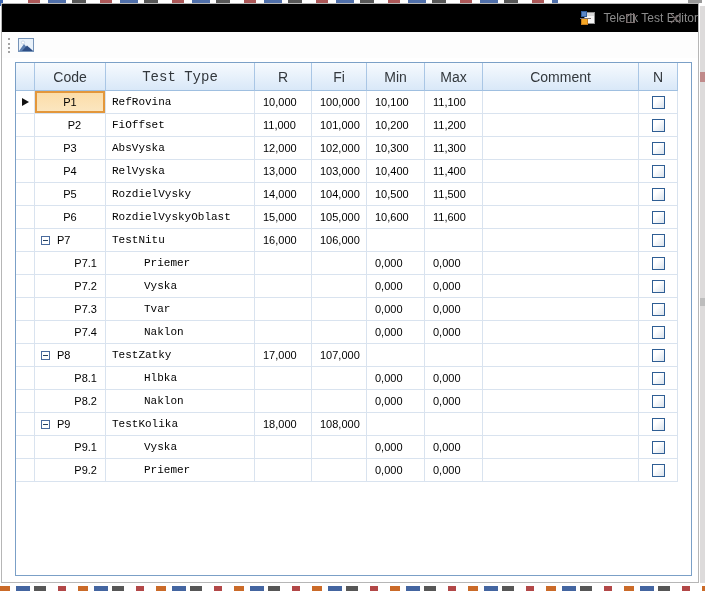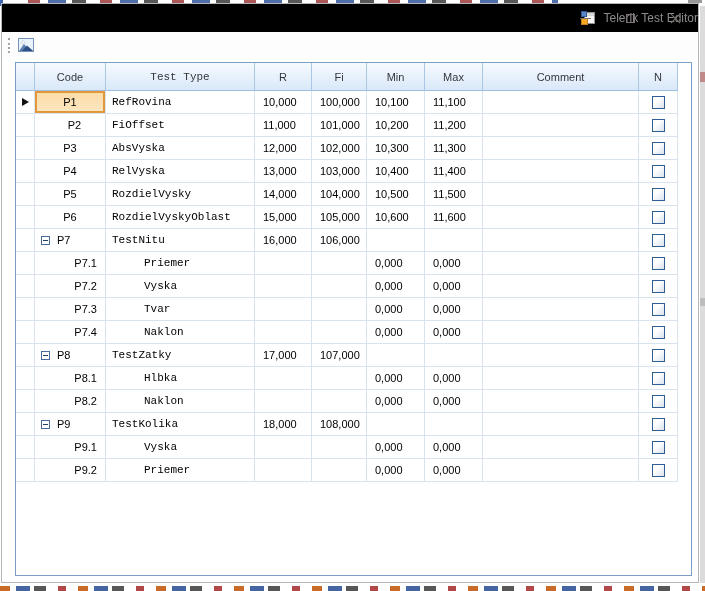--- a/index.html
+++ b/index.html
@@ -52,21 +52,21 @@
   .grid {
     position:absolute; left:13px; top:58px; width:677px; height:514px;
     box-sizing:border-box; border:1px solid #7ba0c7; background:#fff; overflow:hidden;
   }
   .hrow { display:flex; height:28px; width:662px; }
   .hcell {
     box-sizing:border-box; height:28px; flex:none;
     background:linear-gradient(#f6fafe,#d9e8f8);
     border-right:1px solid #a9c6e5; border-bottom:1px solid #9fbfe0;
     display:flex; align-items:center; justify-content:center;
-    font-size:11px; color:#33383d;
+    font-size:14px; color:#33383d;
   }
   .row { display:flex; height:23px; width:662px; }
   .cell {
     box-sizing:border-box; height:23px; flex:none;
     border-right:1px solid #d9e3ef; border-bottom:1px solid #d9e3ef;
     font-size:11px; color:#000; display:flex; align-items:center;
     padding:0 6px; overflow:hidden; white-space:nowrap; background:#fff;
   }
   .w-rowheader { width:19px; padding:0; justify-content:center; }
   .w-code      { width:71px; }

